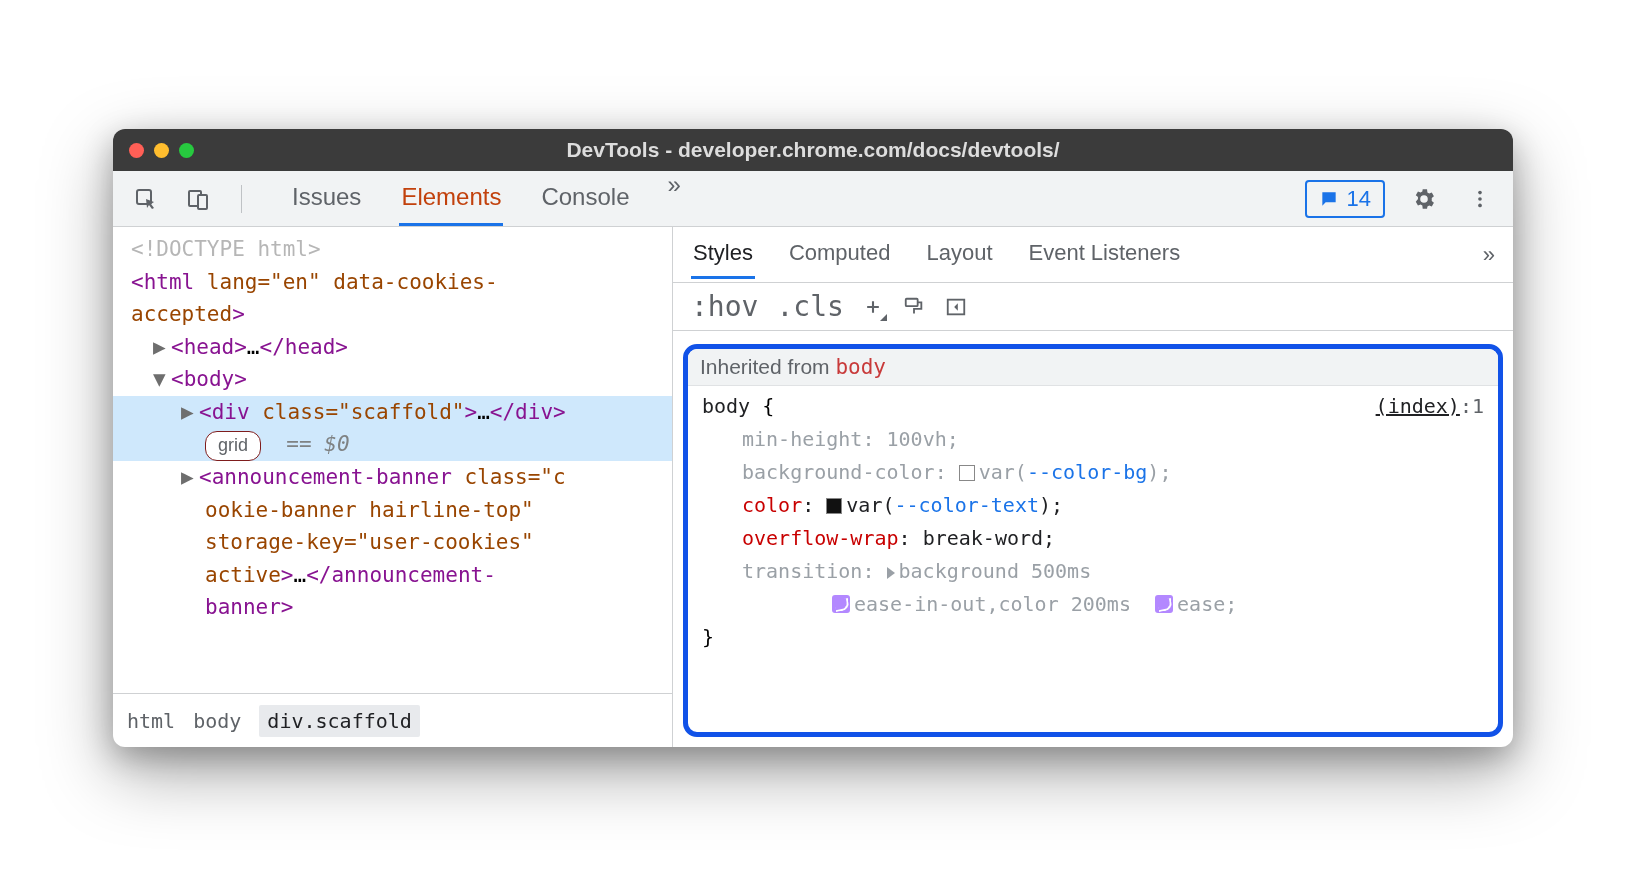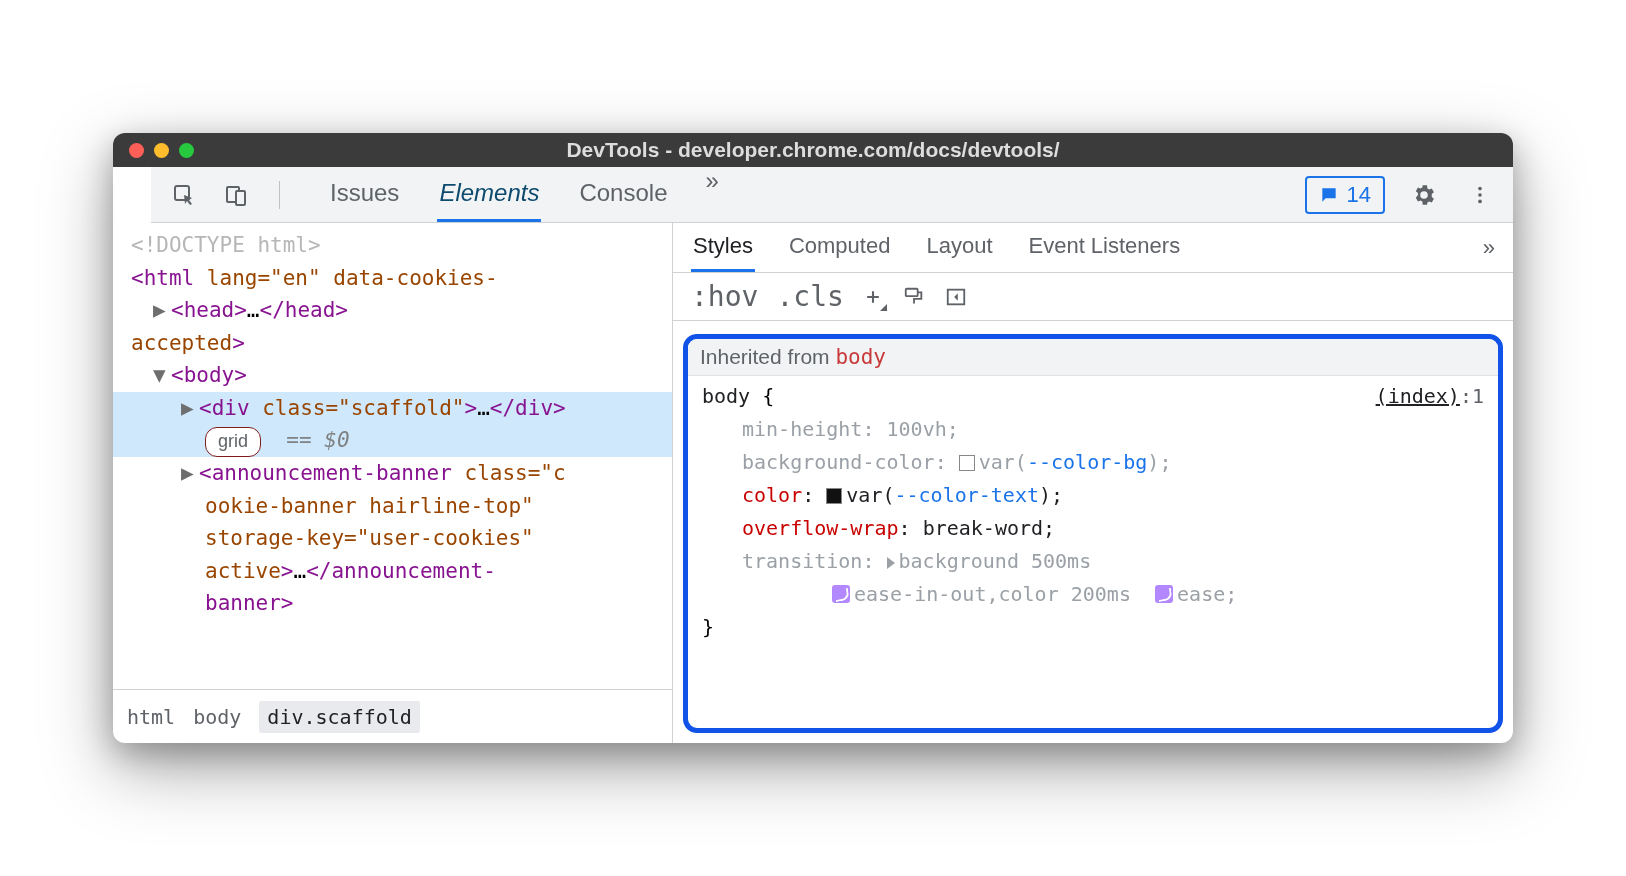--- a/index.html
+++ b/index.html
@@ -14,21 +14,21 @@
 }
 .window {
   width: 1400px;
   border-radius: 12px;
   overflow: hidden;
   box-shadow: 0 25px 70px rgba(0,0,0,0.35), 0 10px 30px rgba(0,0,0,0.25);
   background: #fff;
 }
 .titlebar {
   background: #3b3b3b;
-  height: 34px;
+  height: 42px;
   display: flex;
   align-items: center;
   padding: 0 16px;
   position: relative;
 }
 .traffic { display: flex; gap: 10px; }
 .dot { width: 15px; height: 15px; border-radius: 50%; }
 .dot.red { background: #ff5f56; }
 .dot.yellow { background: #ffbd2e; }
 .dot.green { background: #27c93f; }
@@ -42,38 +42,37 @@
   pointer-events: none;
 }
 .toolbar {
   background: #f1f3f4;
   border-bottom: 1px solid #cfd1d3;
   height: 56px;
   display: flex;
   align-items: center;
   padding: 0 16px;
   gap: 18px;
-  margin-left: 38px;
 }
 .tool-icon {
   width: 34px; height: 34px;
   display: flex; align-items: center; justify-content: center;
   color: #5f6368;
   cursor: pointer;
 }
 .tool-sep { width: 1px; height: 28px; background: #bfc2c5; margin: 0 8px; }
 .tabs { display: flex; gap: 36px; margin-left: 22px; flex: 1; }
 .tab {
   color: #5f6368;
   font-size: 24px;
   padding: 12px 2px;
   cursor: pointer;
   border-bottom: 3px solid transparent;
 }
-.tab.active { color: #0c4a6e; border-bottom-color: #1a73e8; font-style: italic; }
+.tab.active { color: #c2410c; border-bottom-color: #1a73e8; }
 .more-chev { color: #5f6368; font-size: 24px; cursor: pointer; margin-right: 20px; }
 .issues-badge {
   border: 2px solid #1a73e8;
   color: #1a73e8;
   border-radius: 4px;
   display: flex; align-items: center;
   gap: 8px; padding: 4px 12px;
   font-size: 22px;
   font-weight: 500;
   cursor: pointer;
@@ -125,21 +124,21 @@
   font-family: Menlo, Consolas, monospace;
   font-size:20px;
 }
 .crumb { color:#5f6368; cursor:pointer; }
 .crumb.active { background:#e8eaed; color:#202124; padding:4px 8px; border-radius:2px; }
 .styles-panel { flex:1; display:flex; flex-direction:column; }
 .sub-tabs {
   display:flex; gap:32px; padding: 0 18px;
   border-bottom:1px solid #cfd1d3;
   align-items:center;
-  height:50px;
+  height:56px;
 }
 .sub-tab { color:#5f6368; font-size:22px; padding:10px 2px; cursor:pointer; border-bottom:3px solid transparent; }
 .sub-tab.active { color:#202124; border-bottom-color:#1a73e8; }
 .sub-more { color:#5f6368; font-size:22px; margin-left:auto; cursor:pointer; }
 .filter-row {
   display:flex; align-items:center;
   border-bottom:1px solid #cfd1d3;
   height:48px;
 }
 .filter-input {
@@ -255,22 +254,22 @@
           </svg>
       </div>
     </div>
   </div>
 
   <div class="body">
     <div class="dom-panel">
       <div class="dom-tree">
         <div class="dom-line c-gray">&lt;!DOCTYPE html&gt;</div>
         <div class="dom-line"><span class="c-tag">&lt;html </span><span class="c-attr">lang="en" data-cookies-</span></div>
+        <div class="dom-line"><span class="c-attr">accepted</span><span class="c-tag">&gt;</span></div>
         <div class="dom-line" style="padding-left:22px"><span class="expander">▶</span><span class="c-tag">&lt;head&gt;</span>…<span class="c-tag">&lt;/head&gt;</span></div>
-        <div class="dom-line"><span class="c-attr">accepted</span><span class="c-tag">&gt;</span></div>
         <div class="dom-line" style="padding-left:22px"><span class="expander">▼</span><span class="c-tag">&lt;body&gt;</span></div>
         <div class="selected-row">
 
           <div class="dom-line" style="padding-left:50px"><span class="expander">▶</span><span class="c-tag">&lt;div </span><span class="c-attr">class="scaffold"</span><span class="c-tag">&gt;</span>…<span class="c-tag">&lt;/div&gt;</span></div>
           <div class="dom-line" style="padding-left:74px"><span class="grid-pill">grid</span>&nbsp; <span class="eq0">== $0</span></div>
         </div>
         <div class="dom-line" style="padding-left:50px"><span class="expander">▶</span><span class="c-tag">&lt;announcement-banner </span><span class="c-attr">class="c</span></div>
         <div class="dom-line" style="padding-left:74px"><span class="c-attr">ookie-banner hairline-top"</span></div>
         <div class="dom-line" style="padding-left:74px"><span class="c-attr">storage-key="user-cookies"</span></div>
         <div class="dom-line" style="padding-left:74px"><span class="c-attr">active</span><span class="c-tag">&gt;</span>…<span class="c-tag">&lt;/announcement-</span></div>

